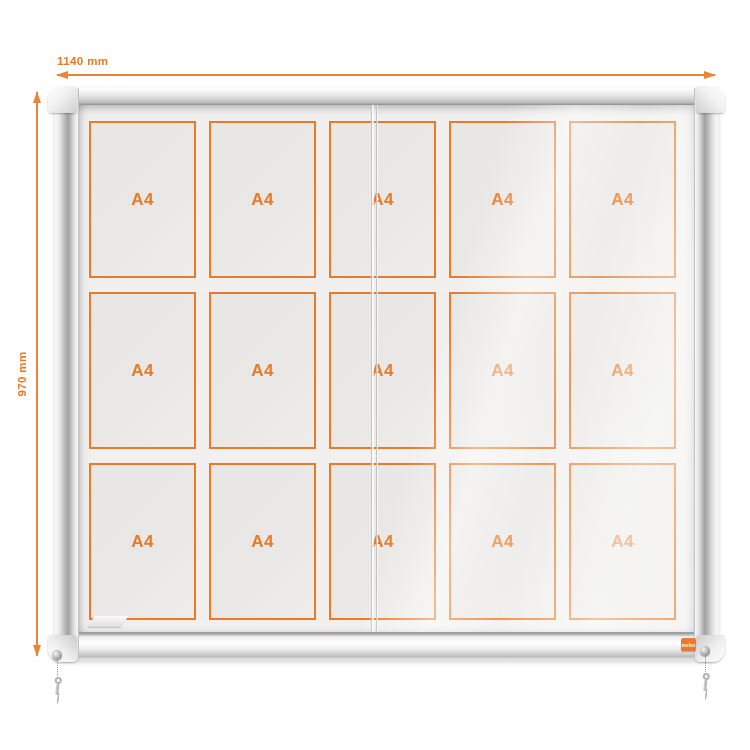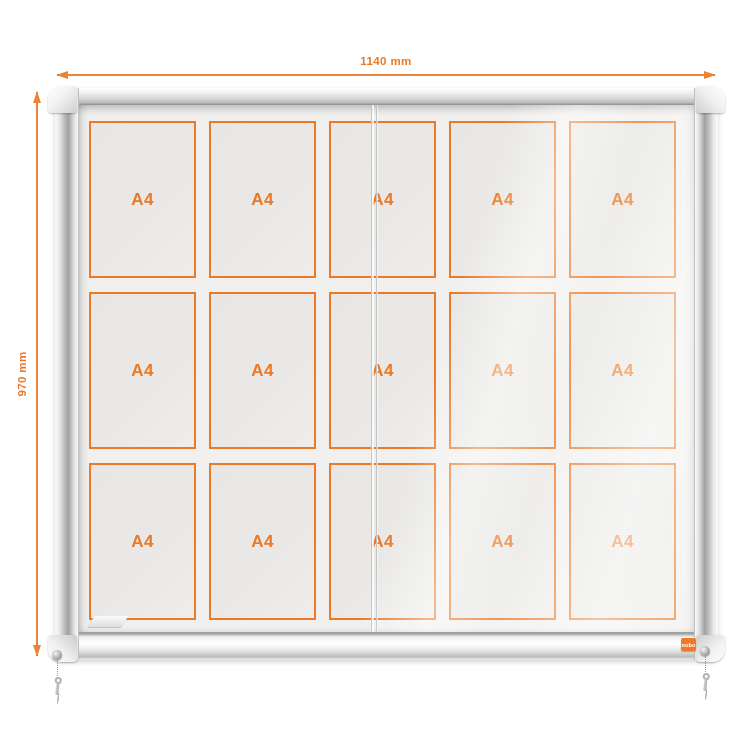--- a/index.html
+++ b/index.html
@@ -6,21 +6,21 @@
     --accent:#e87a28; --badge:#f0782a; --glass:#f1f0ee; --cell-fill:#e9e8e6;
     --frame-light:#f7f7f7; --frame-mid:#c9c9c9; --frame-dark:#9a9a9a;
   }
   *{box-sizing:border-box;margin:0;padding:0}
   html,body{background:#fff}
   body{font-family:"Liberation Sans",sans-serif}
   .stage{position:relative;width:750px;height:750px;background:#fff;overflow:hidden}
 
   
   .dim-label{position:absolute;color:var(--accent);font-weight:bold;font-size:11.5px;letter-spacing:.4px}
-  .dim-label-top{left:57px;top:55px;width:658px;text-align:center}
+  .dim-label-top{left:57px;top:55px;width:658px;}
   .dim-left-wrap{position:absolute;left:12px;top:92px;height:564px;width:20px;display:flex;align-items:center;justify-content:center}
   .dim-left-wrap span{transform:rotate(-90deg);white-space:nowrap;display:block}
   .dim-line-h{position:absolute;left:57px;top:74px;width:658px;height:2px;background:var(--accent);opacity:.92}
   .dim-line-v{position:absolute;left:36px;top:92px;width:2px;height:564px;background:var(--accent);opacity:.92}
   .arr{position:absolute;width:0;height:0}
   .arr-w{border-top:4px solid transparent;border-bottom:4px solid transparent}
   .arr-left{left:-1px;top:-3px;border-right:12px solid var(--accent)}
   .arr-right{right:-1px;top:-3px;border-left:12px solid var(--accent)}
   .arr-h{border-left:4px solid transparent;border-right:4px solid transparent}
   .arr-up{top:-1px;left:-3px;border-bottom:12px solid var(--accent)}

